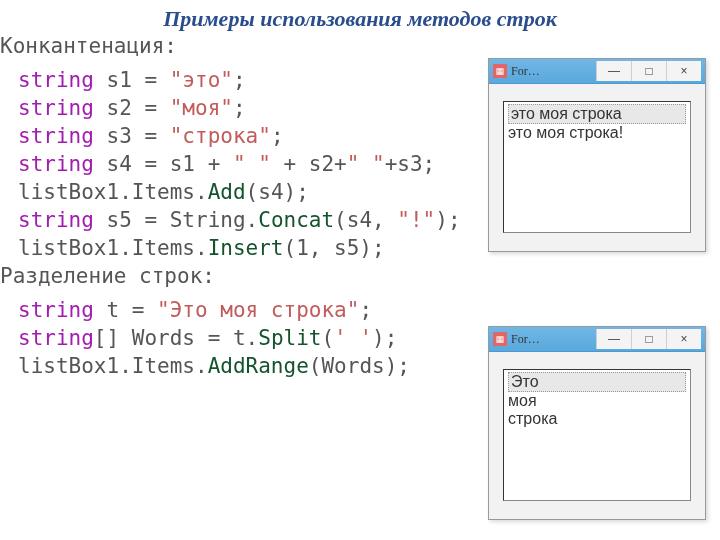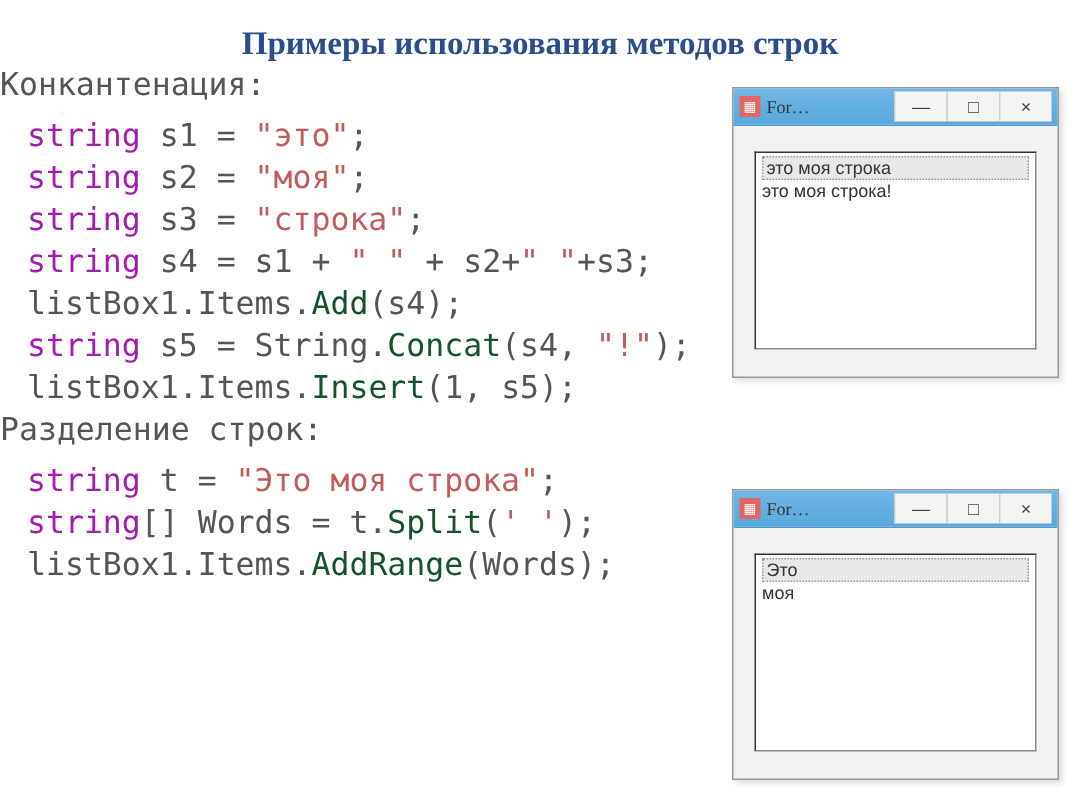--- a/index.html
+++ b/index.html
@@ -7,23 +7,24 @@
     padding: 0;
     width: 720px;
     height: 540px;
     background: #ffffff;
     font-family: "Times New Roman", serif;
     position: relative;
   }
   .title {
     text-align: center;
     font-weight: bold;
+    font-style: italic;
     color: #2a4d8e;
     font-size: 22px;
-    padding-top: 16px;
+    padding-top: 6px;
   }
   .section {
     font-family: Consolas, monospace;
     font-size: 21px;
     color: #555;
     padding-left: 0;
     margin-top: 2px;
   }
   .code {
     font-family: Consolas, monospace;
@@ -76,21 +77,21 @@
     display: flex; align-items: center; justify-content: center;
     font-size: 12px; color: #444;
   }
   .listbox {
     position: absolute;
     left: 14px; right: 14px; top: 42px; bottom: 18px;
     background: #fff;
     border: 1px inset #888;
     padding: 2px 4px;
     font-family: "Segoe UI", sans-serif;
-    font-size: 12px;
+    font-size: 16px;
     color: #333;
   }
   .listbox .sel {
     background: #e8e8e8;
     border: 1px dotted #999;
     padding-left: 2px;
   }
 </style>
 </head>
 <body>
@@ -137,14 +138,15 @@
     <span class="spacer"></span>
     <div class="ctrls">
       <div class="ctrl">—</div>
       <div class="ctrl">□</div>
       <div class="ctrl">×</div>
     </div>
   </div>
   <div class="listbox">
     <div class="sel">Это</div>
     <div>моя</div>
+    <div>строка</div>
   </div>
 </div>
 
 </body></html>

